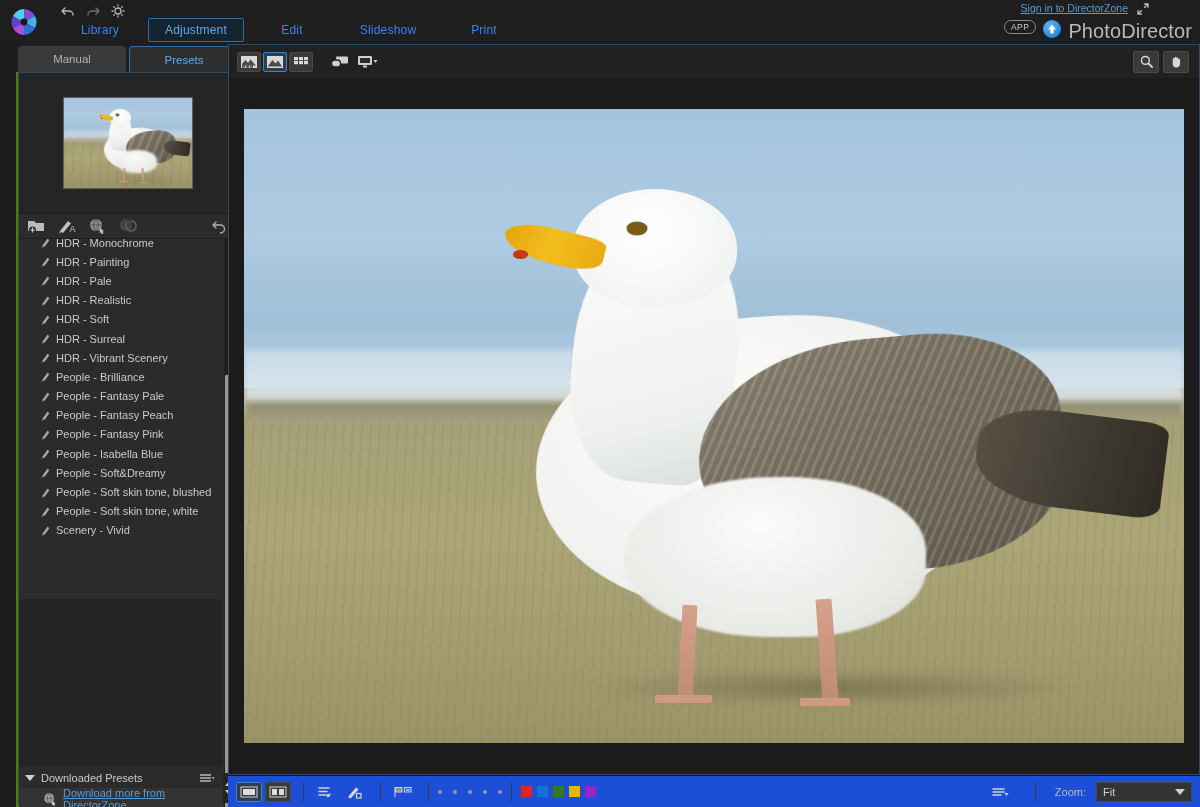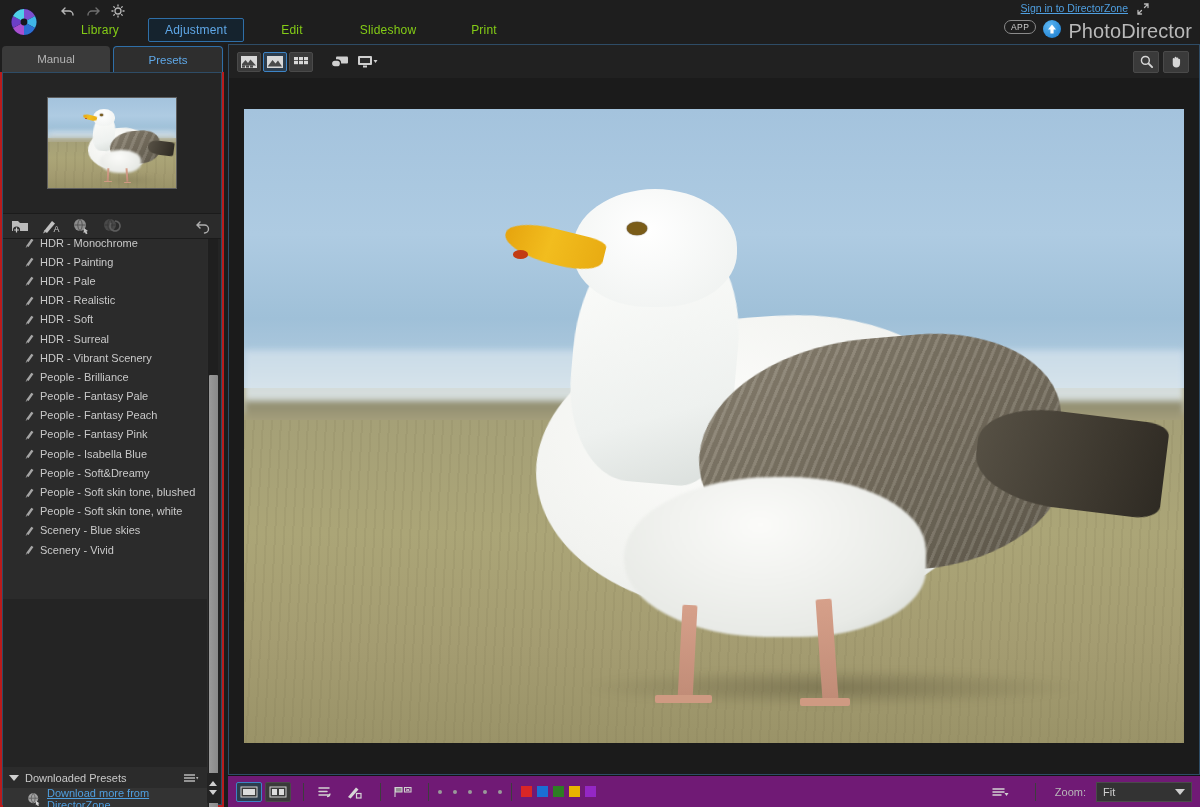--- a/index.html
+++ b/index.html
@@ -25,21 +25,21 @@
     display: flex; align-items: center; gap: 9px;
   }
   .histbar .ico { width: 16px; height: 16px; opacity: .85; cursor: pointer; }
   .histbar .ico.dim { opacity: .45; }
 
   .navtabs {
     position: absolute; left: 52px; top: 18px; height: 24px;
     display: flex; align-items: center;
   }
   .navtab {
-    color: #84cc16; font-size: 12px; text-align: center;
+    color: #3b82f6; font-size: 12px; text-align: center;
     padding: 4px 0; cursor: pointer; letter-spacing: .2px;
     border: 1px solid transparent; border-radius: 2px;
   }
   .navtab.w1 { width: 96px; }
   .navtab.active {
     color: #5fa8e8; border-color: #2f6fa8; background: #15232e;
   }
 
   .signin {
     position: absolute; right: 72px; top: 2px;
@@ -56,22 +56,22 @@
   }
   .uparrow {
     width: 18px; height: 18px; border-radius: 50%;
     background: radial-gradient(circle at 35% 30%, #5cb6f2, #1477cc);
     display: flex; align-items: center; justify-content: center;
   }
   .brandname { color: #b9b9b9; font-size: 20px; letter-spacing: .1px; }
 
   
   .leftpanel {
-    position: absolute; left: 0; top: 44px; width: 224px; height: 763px;
-    background: #b91c1c;
+    position: absolute; left: 16px; top: 44px; width: 224px; height: 763px;
+    background: #4d7c0f;
   }
   .modetabs {
     position: absolute; left: 0; top: 0; width: 224px; height: 28px;
     display: flex; background: #1e1e1e;
   }
   .modetab {
     flex: 1; display: flex; align-items: center; justify-content: center;
     font-size: 11.5px; color: #b4b4b4; cursor: pointer;
     background: #3a3a3a; border-radius: 4px 4px 0 0;
     margin: 2px 1px 0 2px;
@@ -259,21 +259,21 @@
 
   .canvas {
     position: absolute; left: 0; top: 33px; width: 970px; height: 696px;
     background: #1b1b1b; display: flex; align-items: center; justify-content: center;
   }
   .mainphoto { width: 940px; height: 634px; position: relative; overflow: hidden; }
 
   
   .bottombar {
     position: absolute; left: 228px; top: 775px; width: 972px; height: 32px;
-    background: #701a75; display: flex; align-items: center; padding: 0 8px;
+    background: #1d4ed8; display: flex; align-items: center; padding: 0 8px;
     border-top: 1px solid #141414;
   }
   .bbtn {
     width: 26px; height: 20px; margin-right: 3px; background: #3a3a3a;
     border: 1px solid #4a4a4a; border-radius: 2px;
     display: flex; align-items: center; justify-content: center; cursor: pointer;
   }
   .bbtn.active { border-color: #3d84c6; background: #2d3d4d; }
   .bbtn.flat { background: transparent; border-color: transparent; }
   .bsep { width: 1px; height: 18px; background: #3d3d3d; margin: 0 9px; }
@@ -528,27 +528,20 @@
                 <path d="M0.6 11.6 L2.6 10.8 L1.8 9.4 Z" fill="#b5b5b5"></path>
               </svg></span>
             <span class="pname">People - Soft skin tone, blushed</span>
           </div>
           <div class="presetrow">
             <span class="brush"><svg viewBox="0 0 12 12" width="11" height="11">
                 <path d="M1.5 9.5 L7 1.8 L9.2 3.4 L3.8 11 Z" fill="#d0d0d0"></path>
                 <path d="M0.6 11.6 L2.6 10.8 L1.8 9.4 Z" fill="#b5b5b5"></path>
               </svg></span>
             <span class="pname">People - Soft skin tone, white</span>
-          </div>
-          <div class="presetrow">
-            <span class="brush"><svg viewBox="0 0 12 12" width="11" height="11">
-                <path d="M1.5 9.5 L7 1.8 L9.2 3.4 L3.8 11 Z" fill="#d0d0d0"></path>
-                <path d="M0.6 11.6 L2.6 10.8 L1.8 9.4 Z" fill="#b5b5b5"></path>
-              </svg></span>
-            <span class="pname">Scenery - Blue skies</span>
           </div>
           <div class="presetrow">
             <span class="brush"><svg viewBox="0 0 12 12" width="11" height="11">
                 <path d="M1.5 9.5 L7 1.8 L9.2 3.4 L3.8 11 Z" fill="#d0d0d0"></path>
                 <path d="M0.6 11.6 L2.6 10.8 L1.8 9.4 Z" fill="#b5b5b5"></path>
               </svg></span>
             <span class="pname">Scenery - Vivid</span>
           </div>
           <div class="presetrow"></div>
         </div>

